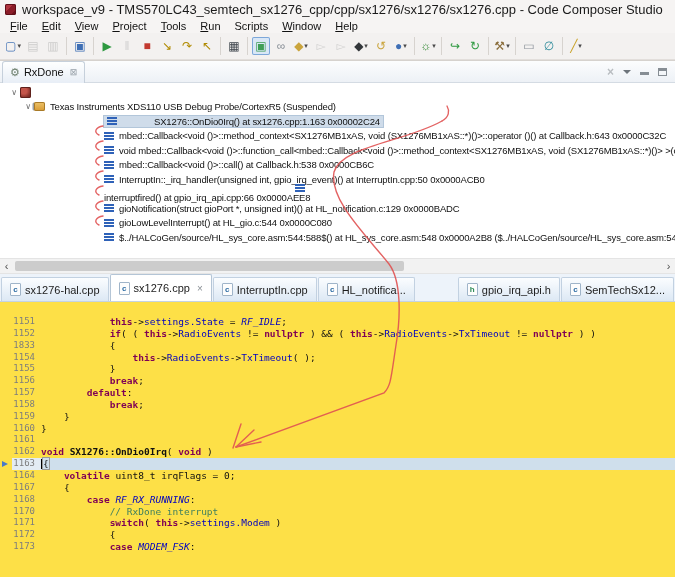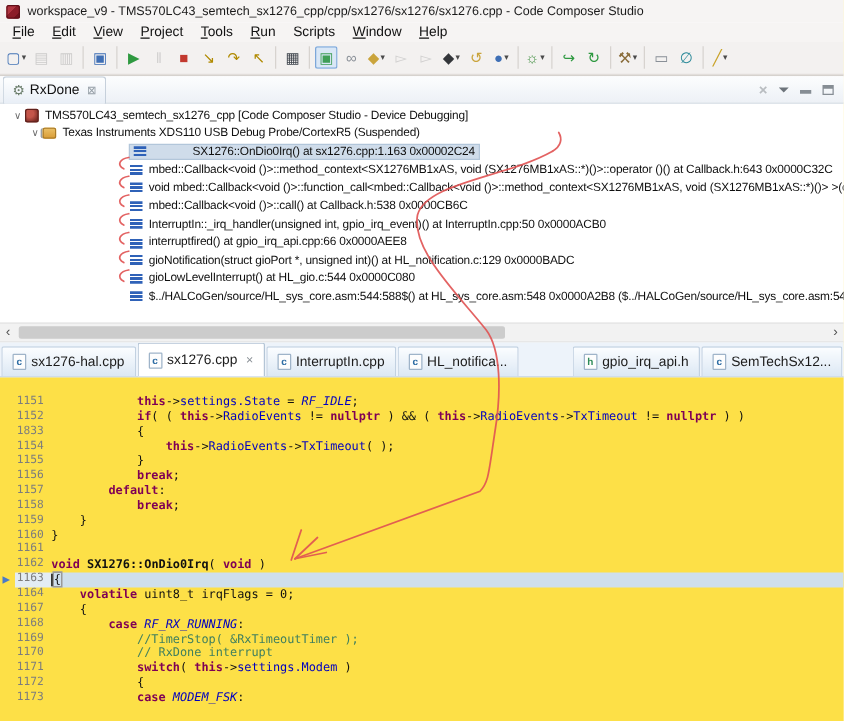--- a/index.html
+++ b/index.html
@@ -1,20 +1,20 @@
 <!DOCTYPE html>
 <html><head>
 <meta charset="utf-8">
 <style>
   * { box-sizing: border-box; margin: 0; padding: 0; }
   html,body { width:675px; height:577px; overflow:hidden; }
   body { font-family:"Liberation Sans",sans-serif; background:#fff; position:relative; color:#111; }
 
   
-  .titlebar { height:18px; background:#f6f4f3; display:flex; align-items:center; padding-left:5px; font-size:10px; color:#1a1a1a; white-space:nowrap; }
+  .titlebar { height:18px; background:#f6f4f3; display:flex; align-items:center; padding-left:5px; font-size:13px; color:#1a1a1a; white-space:nowrap; }
   .app-icon { width:11px; height:11px; margin-right:6px; border-radius:2px;
     background:linear-gradient(135deg,#b03540 0 40%,#8b1c28 40% 75%,#6e121c 75%); box-shadow:inset 0 0 0 1px #5f0e17; }
 
   
   .menubar { height:15px; background:#f6f4f3; display:flex; align-items:center; font-size:11px; padding-left:3px; }
   .menu-item { padding:0 7px; cursor:default; }
   .menu-item u { text-decoration:underline; }
 
   
   .toolbar { height:27px; background:#f3f1f0; border-bottom:1px solid #e2dedb; display:flex; align-items:center; padding:0 3px; }
@@ -217,21 +217,20 @@
       <span class="ha-x">×</span>
       <span class="ha-menu"></span>
       <span class="ha-min"></span>
       <span class="ha-max"></span>
     </div>
   </div>
   <div class="tree" id="debug-tree">
       <div class="trow" style="padding-left: 8px;">
         <span class="chev">∨</span>
         <span class="proj-icon"></span>
-        <span class="frame-label">TMS570LC43_semtech_sx1276_cpp [Code Composer Studio - Device Debugging]</span>
       </div>
       <div class="trow" style="padding-left: 22px;">
         <span class="chev">∨</span>
         <span class="probe-icon"></span>
         <span class="frame-label">Texas Instruments XDS110 USB Debug Probe/CortexR5 (Suspended)</span>
       </div>
       <div class="trow frame-row selected">
         <span class="sel-wrap" style="display: inline-flex; align-items: center; gap: 32px;">
           <span class="bars"></span>
           <span class="frame-label">SX1276::OnDio0Irq() at sx1276.cpp:1.163 0x00002C24</span>
@@ -255,21 +254,21 @@
           <span class="frame-label">mbed::Callback&lt;void ()&gt;::call() at Callback.h:538 0x0000CB6C</span>
         </span>
       </div>
       <div class="trow frame-row">
         <span style="display: inline-flex; align-items: center;">
           <span class="bars"></span>
           <span class="frame-label">InterruptIn::_irq_handler(unsigned int, gpio_irq_event)() at InterruptIn.cpp:50 0x0000ACB0</span>
         </span>
       </div>
       <div class="trow frame-row">
-        <span style="display: inline-flex; align-items: flex-end;">
+        <span style="display: inline-flex; align-items: flex-end; flex-direction: column;">
           <span class="bars"></span>
           <span class="frame-label">interruptfired() at gpio_irq_api.cpp:66 0x0000AEE8</span>
         </span>
       </div>
       <div class="trow frame-row">
         <span style="display: inline-flex; align-items: center;">
           <span class="bars"></span>
           <span class="frame-label">gioNotification(struct gioPort *, unsigned int)() at HL_notification.c:129 0x0000BADC</span>
         </span>
       </div>
@@ -336,21 +335,20 @@
     <div class="cl"><span class="margin"></span><span class="ln">1157</span><span class="ct"><span>        </span><span class="k">default</span><span>:</span></span></div>
     <div class="cl"><span class="margin"></span><span class="ln">1158</span><span class="ct"><span>            </span><span class="k">break</span><span>;</span></span></div>
     <div class="cl"><span class="margin"></span><span class="ln">1159</span><span class="ct"><span>    }</span></span></div>
     <div class="cl"><span class="margin"></span><span class="ln">1160</span><span class="ct"><span>}</span></span></div>
     <div class="cl"><span class="margin"></span><span class="ln">1161</span><span class="ct"></span></div>
     <div class="cl"><span class="margin"></span><span class="ln">1162</span><span class="ct"><span class="k">void</span><span> </span><span class="fn">SX1276::OnDio0Irq</span><span>( </span><span class="k">void</span><span> )</span></span></div>
     <div class="cl cur"><span class="margin"><span class="ip-arrow"></span></span><span class="ln">1163</span><span class="ct"><span class="caret"></span><span class="brace">{</span></span></div>
     <div class="cl"><span class="margin"></span><span class="ln">1164</span><span class="ct"><span>    </span><span class="k">volatile</span><span> uint8_t irqFlags = 0;</span></span></div>
     <div class="cl"><span class="margin"></span><span class="ln">1167</span><span class="ct"><span>    {</span></span></div>
     <div class="cl"><span class="margin"></span><span class="ln">1168</span><span class="ct"><span>        </span><span class="k">case</span><span> </span><span class="e">RF_RX_RUNNING</span><span>:</span></span></div>
-    <div class="cl"><span class="margin"></span><span class="ln">1169</span><span class="ct"><span>            </span><span class="c">//TimerStop( &amp;RxTimeoutTimer );</span></span></div>
     <div class="cl"><span class="margin"></span><span class="ln">1170</span><span class="ct"><span>            </span><span class="c">// RxDone interrupt</span></span></div>
     <div class="cl"><span class="margin"></span><span class="ln">1171</span><span class="ct"><span>            </span><span class="k">switch</span><span>( </span><span class="k">this</span><span>-&gt;</span><span class="f">settings.Modem</span><span> )</span></span></div>
     <div class="cl"><span class="margin"></span><span class="ln">1172</span><span class="ct"><span>            {</span></span></div>
     <div class="cl"><span class="margin"></span><span class="ln">1173</span><span class="ct"><span>            </span><span class="k">case</span><span> </span><span class="e">MODEM_FSK</span><span>:</span></span></div>
   </div>
 
 <svg class="overlay" viewBox="0 0 675 577" xmlns="http://www.w3.org/2000/svg">
   <g fill="none" stroke="#e05252" stroke-width="1.4" stroke-linecap="round" opacity="0.9">
     <path d="M447,106 c3,5 2,11 -5,15"></path>
     <path d="M442,121 C405,142 341,146 334,172 C329,200 366,235 389,264 C401,280 401,315 396,345 C391,378 391,386 384,393 L236,447"></path>

